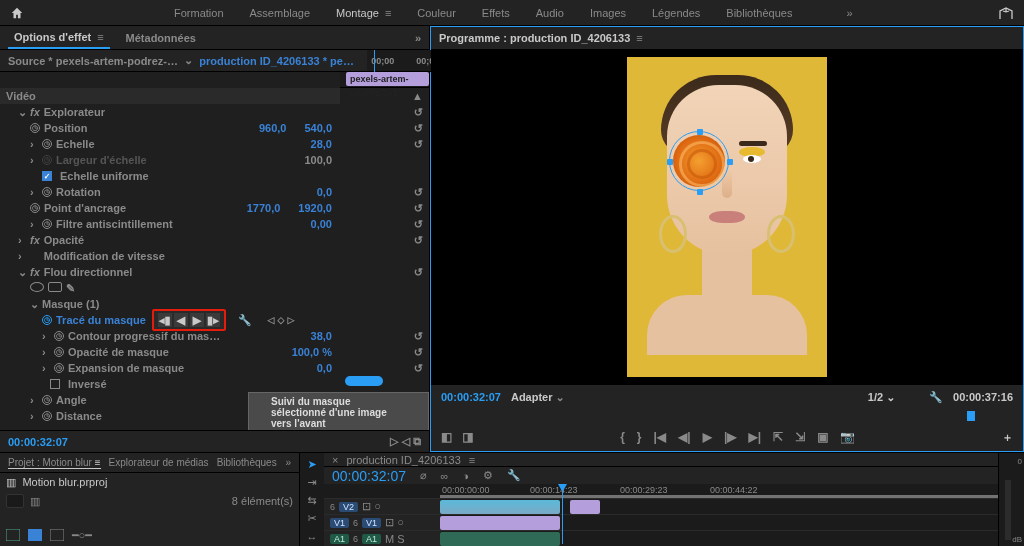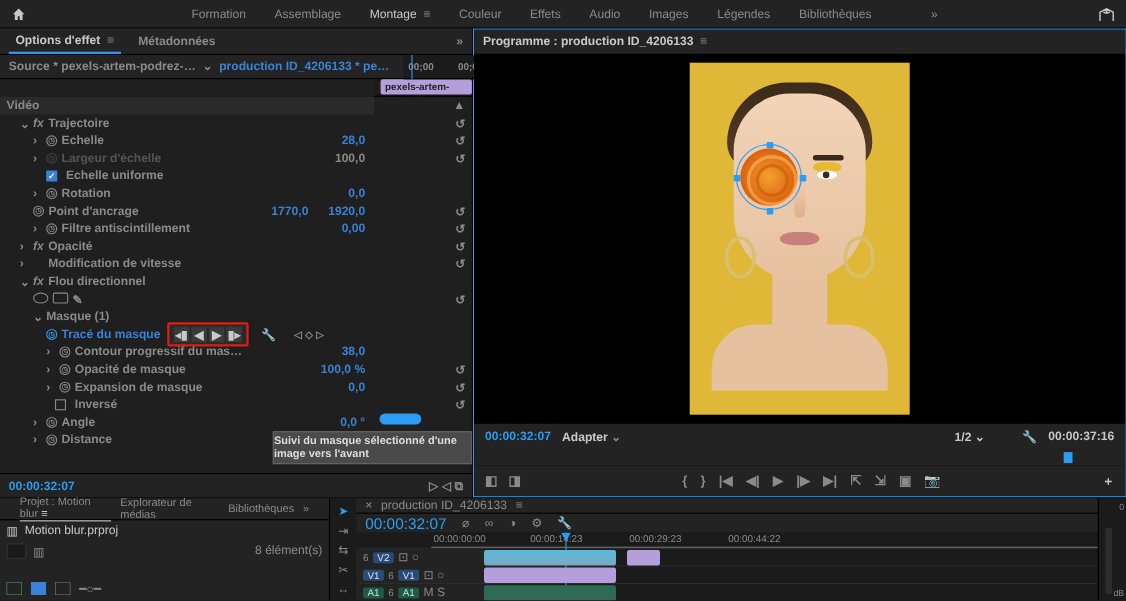--- a/index.html
+++ b/index.html
@@ -74,21 +74,21 @@
   .maskshapes{display:flex;gap:4px;}
   .mshape{width:14px;height:10px;border:1px solid var(--text-dim);border-radius:2px;}
   .mshape.ell{border-radius:50%;}
   .pen{color:var(--text-dim);}
   
   .trackctrl{display:flex;gap:2px;border:2px solid var(--highlight-red);padding:2px 4px;border-radius:2px;background:#2a2a2a;margin-left:2px;}
   .trackctrl .tb{width:14px;height:14px;background:#3a3a3a;display:flex;align-items:center;justify-content:center;cursor:pointer;}
   .keynav{display:flex;gap:3px;margin-left:12px;align-items:center;}
   .keynav span{color:var(--text-dim);font-size:9px;}
   .wrench{margin-left:8px;color:var(--text-dim);}
-  .tooltip{position:absolute;left:248px;top:304px;background:#4a4a4a;border:1px solid #666;padding:3px 0;font-size:10px;color:#ddd;z-index:5;}
+  .tooltip{position:absolute;left:248px;top:304px;background:#4a4a4a;border:1px solid #666;padding:3px 22px;font-size:10px;color:#ddd;z-index:5;}
   
   .klane{height:16px;display:flex;align-items:center;justify-content:flex-end;padding-right:6px;}
   .klane .r{color:var(--text-dim);}
   .trackpill{position:absolute;left:4px;top:288px;width:38px;height:10px;background:var(--blue-bright);border-radius:5px;}
   
   .statusrow{height:22px;border-top:1px solid var(--border);display:flex;align-items:center;padding:0 8px;background:var(--bg2);}
   .statusrow .tc{color:var(--blue-bright);}
   .statusrow .tri{margin-left:auto;color:var(--text-dim);}
   
   .progtabs{height:22px;display:flex;align-items:center;padding:0 8px;background:var(--bg2);}
@@ -127,21 +127,21 @@
   .pctrlrow .zoom{color:var(--text);}
   .pscrub{height:14px;background:var(--bg2);position:relative;}
   .pscrub .ph{position:absolute;right:48px;top:2px;width:8px;height:10px;background:var(--blue-bright);}
   .transport{height:28px;background:var(--bg2);display:flex;align-items:center;justify-content:center;gap:12px;}
   .transport .tb{color:var(--text-dim);cursor:pointer;font-size:12px;}
   .transport .plus{margin-left:auto;margin-right:10px;color:var(--text);}
   .transport .lmark{margin-right:auto;margin-left:10px;display:flex;gap:10px;}
   
   .bottom{height:94px;display:flex;background:var(--bg2);border-top:1px solid var(--border);}
   .proj{width:300px;display:flex;flex-direction:column;border-right:1px solid var(--border);}
-  .proj .tabs2{height:20px;display:flex;align-items:center;gap:8px;padding:0 18px;background:var(--bg2);border-bottom:1px solid var(--border);}
+  .proj .tabs2{height:20px;display:flex;align-items:center;gap:8px;padding:0 8px;background:var(--bg2);border-bottom:1px solid var(--border);}
   .proj .tabs2 span{color:var(--text-dim);font-size:10px;}
   .proj .tabs2 .act{color:var(--text);border-bottom:1px solid var(--text);}
   .proj .pin{height:18px;display:flex;align-items:center;gap:6px;padding:0 6px;color:var(--text-dim);}
   .proj .srch{height:20px;display:flex;align-items:center;padding:0 6px;gap:6px;}
   .proj .srch .sb{width:18px;height:14px;background:#1a1a1a;border:1px solid #333;border-radius:2px;}
   .proj .srch .cnt{margin-left:auto;color:var(--text-dim);}
   .proj .tools{margin-top:auto;height:22px;display:flex;align-items:center;gap:8px;padding:0 6px;}
   .ticon{width:14px;height:12px;display:inline-block;}
   .toolcol{width:24px;background:var(--bg);display:flex;flex-direction:column;align-items:center;gap:4px;padding-top:4px;}
   .toolcol .t{width:16px;height:14px;display:flex;align-items:center;justify-content:center;color:var(--text-dim);cursor:pointer;}
@@ -156,21 +156,21 @@
   .trk{height:16px;display:flex;align-items:center;border-top:1px solid #2b2b2b;}
   .trk .hd{width:116px;display:flex;align-items:center;gap:4px;padding-left:6px;background:var(--bg2);height:100%;}
   .trk .hd .tag{background:#2a4c74;color:#cfe3ff;padding:0 4px;border-radius:2px;font-size:9px;}
   .trk .hd .tag.a{background:#1f5a46;color:#bfe8d8;}
   .trk .lane{flex:1;position:relative;height:100%;}
   .clipV{position:absolute;height:14px;top:1px;background:var(--lilac);border-radius:2px;}
   .clipV.c1{left:0;width:120px;background:linear-gradient(var(--cyan),#7aa9c4);}
   .clipV.c1b{left:0;width:120px;background:var(--lilac);}
   .clipV.c2{left:130px;width:30px;background:var(--lilac);}
   .clipA{position:absolute;height:14px;top:1px;left:0;width:120px;background:#2e6a55;border-radius:2px;}
-  .ruler2{height:14px;background:var(--bg);border-bottom:1px solid #737373;position:relative;margin-left:68px;}
+  .ruler2{height:14px;background:var(--bg);border-bottom:3px solid #737373;position:relative;margin-left:116px;}
   .ruler2 span{position:absolute;top:1px;color:var(--text-dim);font-size:9px;}
   .ruler2 .ph{position:absolute;left:122px;top:0;width:1px;height:60px;background:var(--blue-bright);}
   .ruler2 .ph::before{content:"";position:absolute;left:-4px;top:0;width:9px;height:8px;background:var(--blue-bright);clip-path:polygon(0 0,100% 0,50% 100%);}
   .audmeter{width:26px;background:var(--bg);border-left:1px solid var(--border);position:relative;}
   .audmeter .bar{position:absolute;left:6px;bottom:6px;width:6px;height:60px;background:linear-gradient(#2c2c2c,#2c2c2c);}
   .audmeter .lbl0{position:absolute;right:2px;top:4px;font-size:8px;color:var(--text-dim);}
   .audmeter .lbldb{position:absolute;right:2px;bottom:2px;font-size:8px;color:var(--text-dim);}
   svg{display:block;}
 </style>
 </head>
@@ -234,21 +234,29 @@
     </div>
 
     <div class="fxarea">
       <div class="fxcol fxleft">
         <div class="row head">
             <span class="lbl">Vidéo</span>
           </div>
         <div class="row indent1">
             <span class="tw">⌄</span>
             <span class="fx">fx</span>
-            <span class="lbl">Trajectoire</span>
+            <span class="lbl">Explorateur</span>
+          </div>
+        <div class="row indent2">
+            <span class="kf">◷</span>
+            <span class="lbl">Position</span>
+            <span class="vals">
+              <span>960,0</span>
+              <span>540,0</span>
+            </span>
           </div>
         <div class="row indent2">
             <span class="tw">›</span>
             <span class="kf">◷</span>
             <span class="lbl">Echelle</span>
             <span class="val">28,0</span>
           </div>
         <div class="row indent2">
             <span class="tw">›</span>
             <span class="kf" style="opacity:.3">◷</span>

